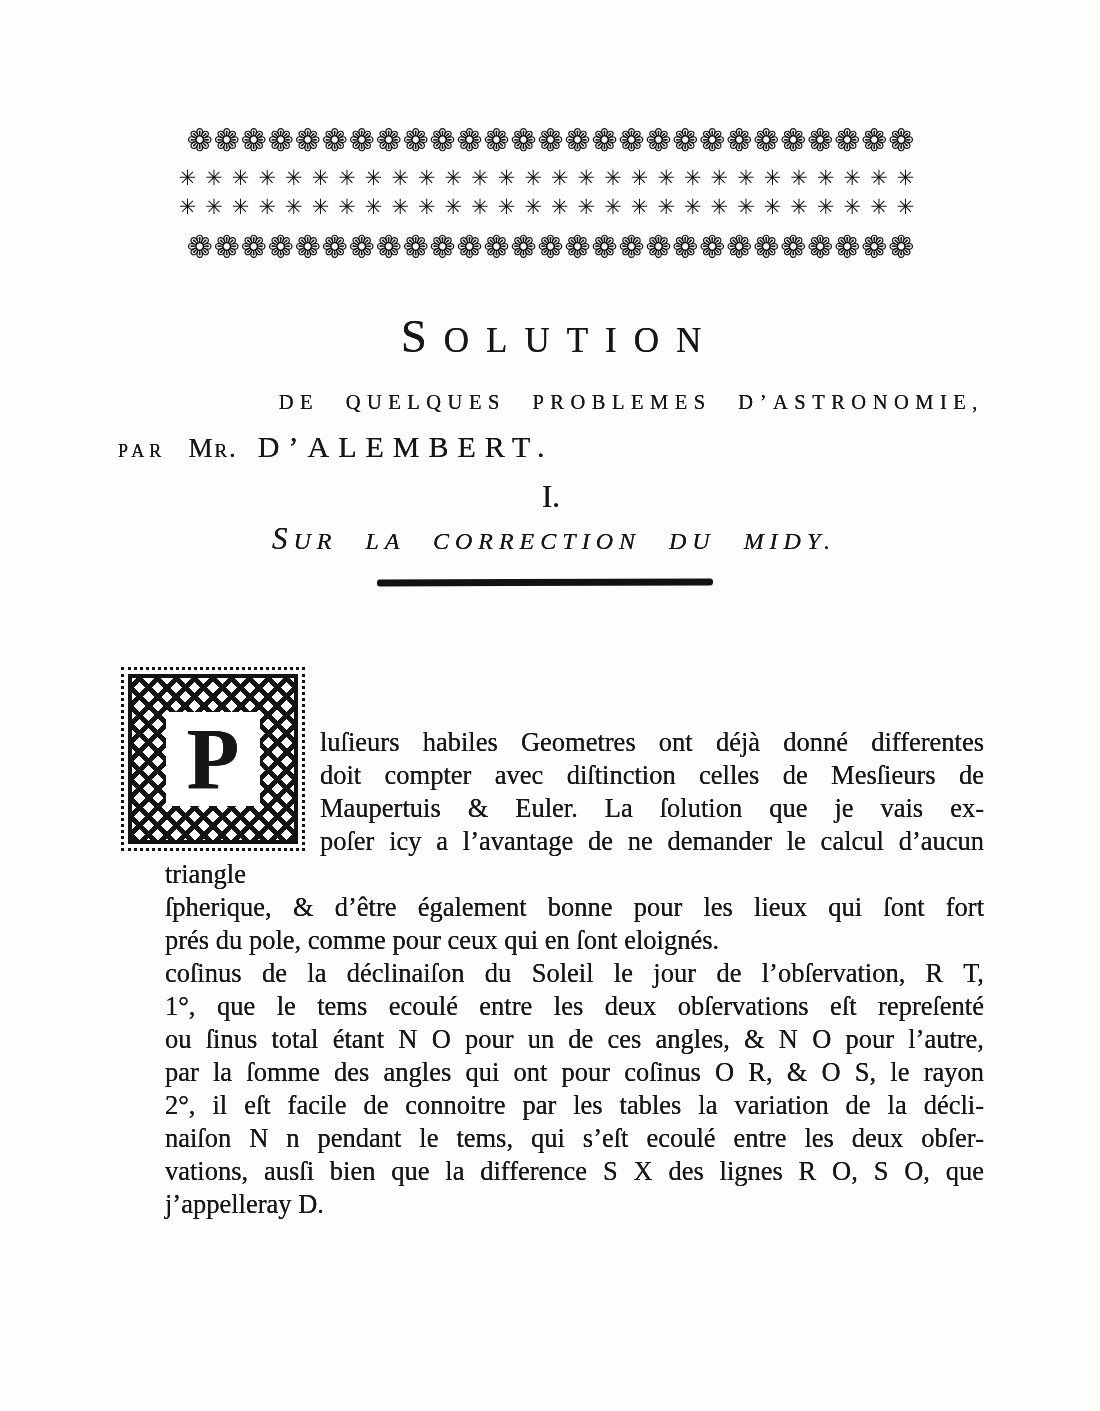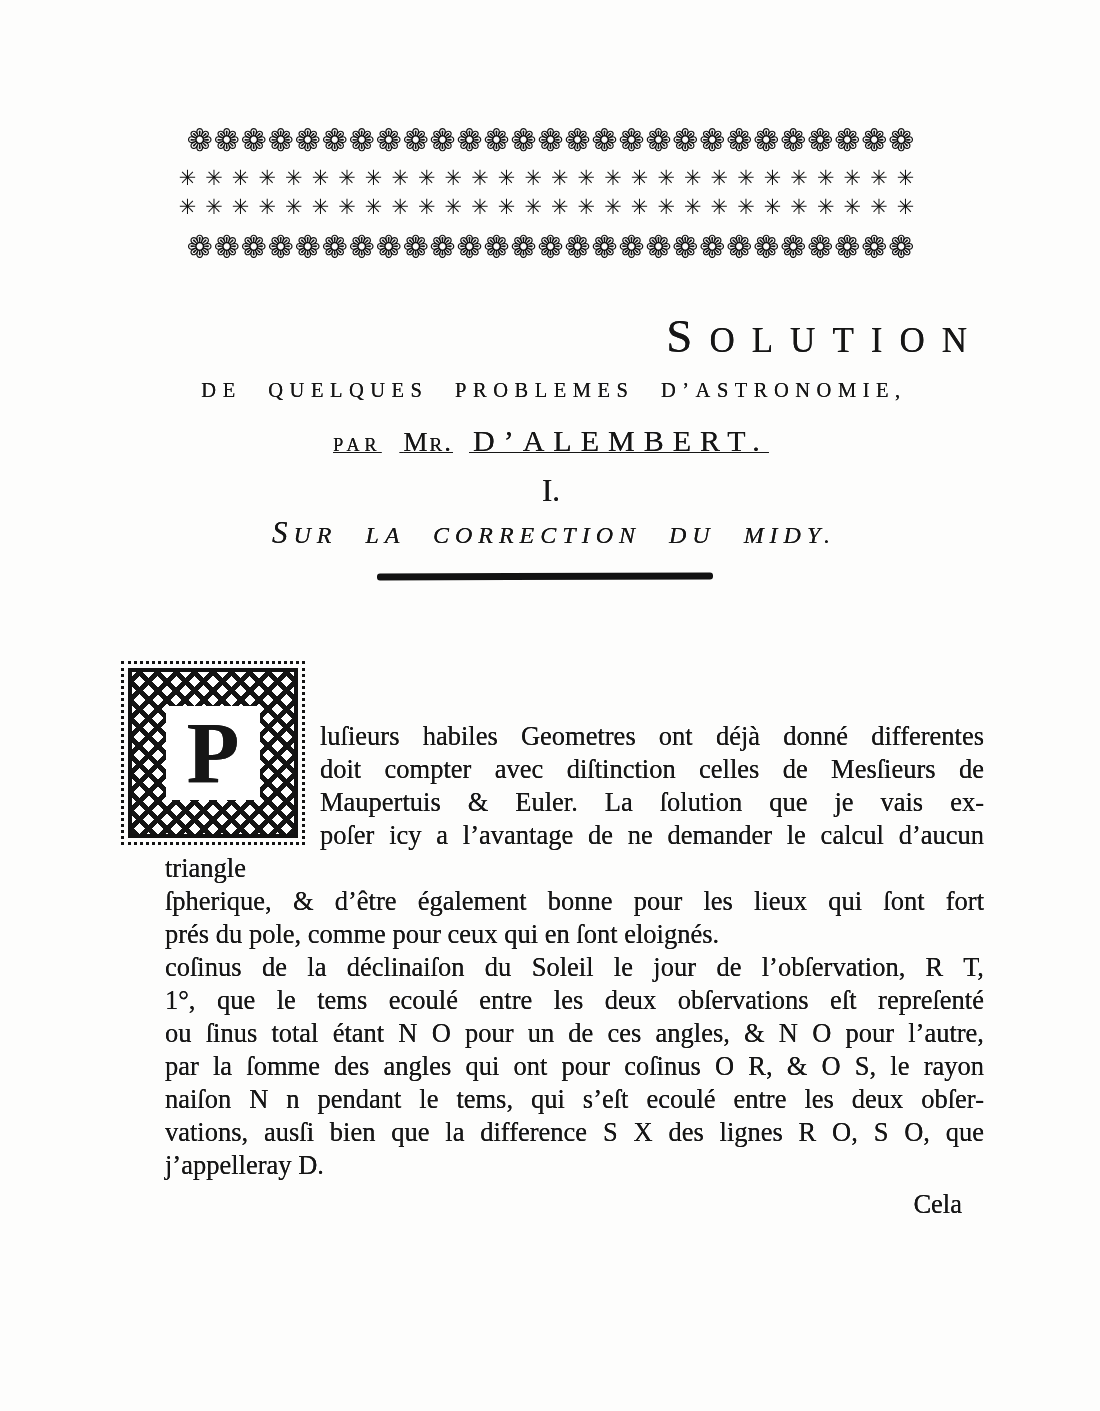--- a/index.html
+++ b/index.html
@@ -23,31 +23,31 @@
     white-space:nowrap; overflow:hidden;
     font-family:"DejaVu Sans",sans-serif;
     color:#101010; text-shadow:none;
   }
   .orn.fleuron{ font-size:31px; line-height:45px; letter-spacing:1px; }
   .orn.fleuron.flip{ transform:scaleY(-1); }
   .orn.stars{ font-size:21px; line-height:27px; letter-spacing:9px; margin:2px 0; }
 
   
   .title{
-    margin-top:44px; text-align:right;
+    margin-top:44px; text-align:center;
     font-size:35px; line-height:48px; letter-spacing:17px;
     padding-left:17px; 
   }
   .title::first-letter{ font-size:47px; }
   .subtitle{
-    margin-top:12px; text-align:center;
+    margin-top:24px; text-align:right;
     font-size:20.5px; line-height:26px; letter-spacing:6.5px; word-spacing:15px;
     padding-left:6px;
   }
-  .byline{ margin-top:21px; text-align:center; line-height:34px;text-decoration:underline; }
+  .byline{ margin-top:15px; line-height:34px; }
   .byline-par{ font-size:18px; letter-spacing:5px; margin-right:18px; }
   .byline-mr{ font-size:27px; font-variant:small-caps; letter-spacing:2px; margin-right:16px; }
   .byline-name{ font-size:30px; letter-spacing:9px; }
   .numeral{ margin-top:11px; text-align:center; font-size:31px; line-height:34px; }
   .section-title{
     margin-top:9px; text-align:center;
     font-size:24px; line-height:31px; letter-spacing:6px; word-spacing:16px;
     padding-left:6px;
     font-style:italic;
   }
@@ -134,22 +134,22 @@
       <div class="line">poſer icy a l’avantage de ne demander le calcul d’aucun triangle</div>
       <div class="line">ſpherique, &amp; d’être également bonne pour les lieux qui ſont fort</div>
       <div class="line flush">prés du pole, comme pour ceux qui en ſont eloignés.</div>
     </div>
 
     <div>
       <div class="line">coſinus de la déclinaiſon du Soleil le jour de l’obſervation, R T,</div>
       <div class="line">1°, que le tems ecoulé entre les deux obſervations eſt repreſenté</div>
       <div class="line">ou ſinus total étant N O pour un de ces angles, &amp; N O pour l’autre,</div>
       <div class="line">par la ſomme des angles qui ont pour coſinus O R, &amp; O S, le rayon</div>
+      <div class="line">2°, il eſt facile de connoitre par les tables la variation de la décli-</div>
       <div class="line">naiſon N n pendant le tems, qui s’eſt ecoulé entre les deux obſer-</div>
       <div class="line">vations, ausſi bien que la difference S X des lignes R O, S O, que</div>
       <div class="line flush">j’appelleray D.</div>
     </div>
 
-    <div class="catchword">Cela</div>
 
   </div>
 
 </div>
 
 </body></html>

